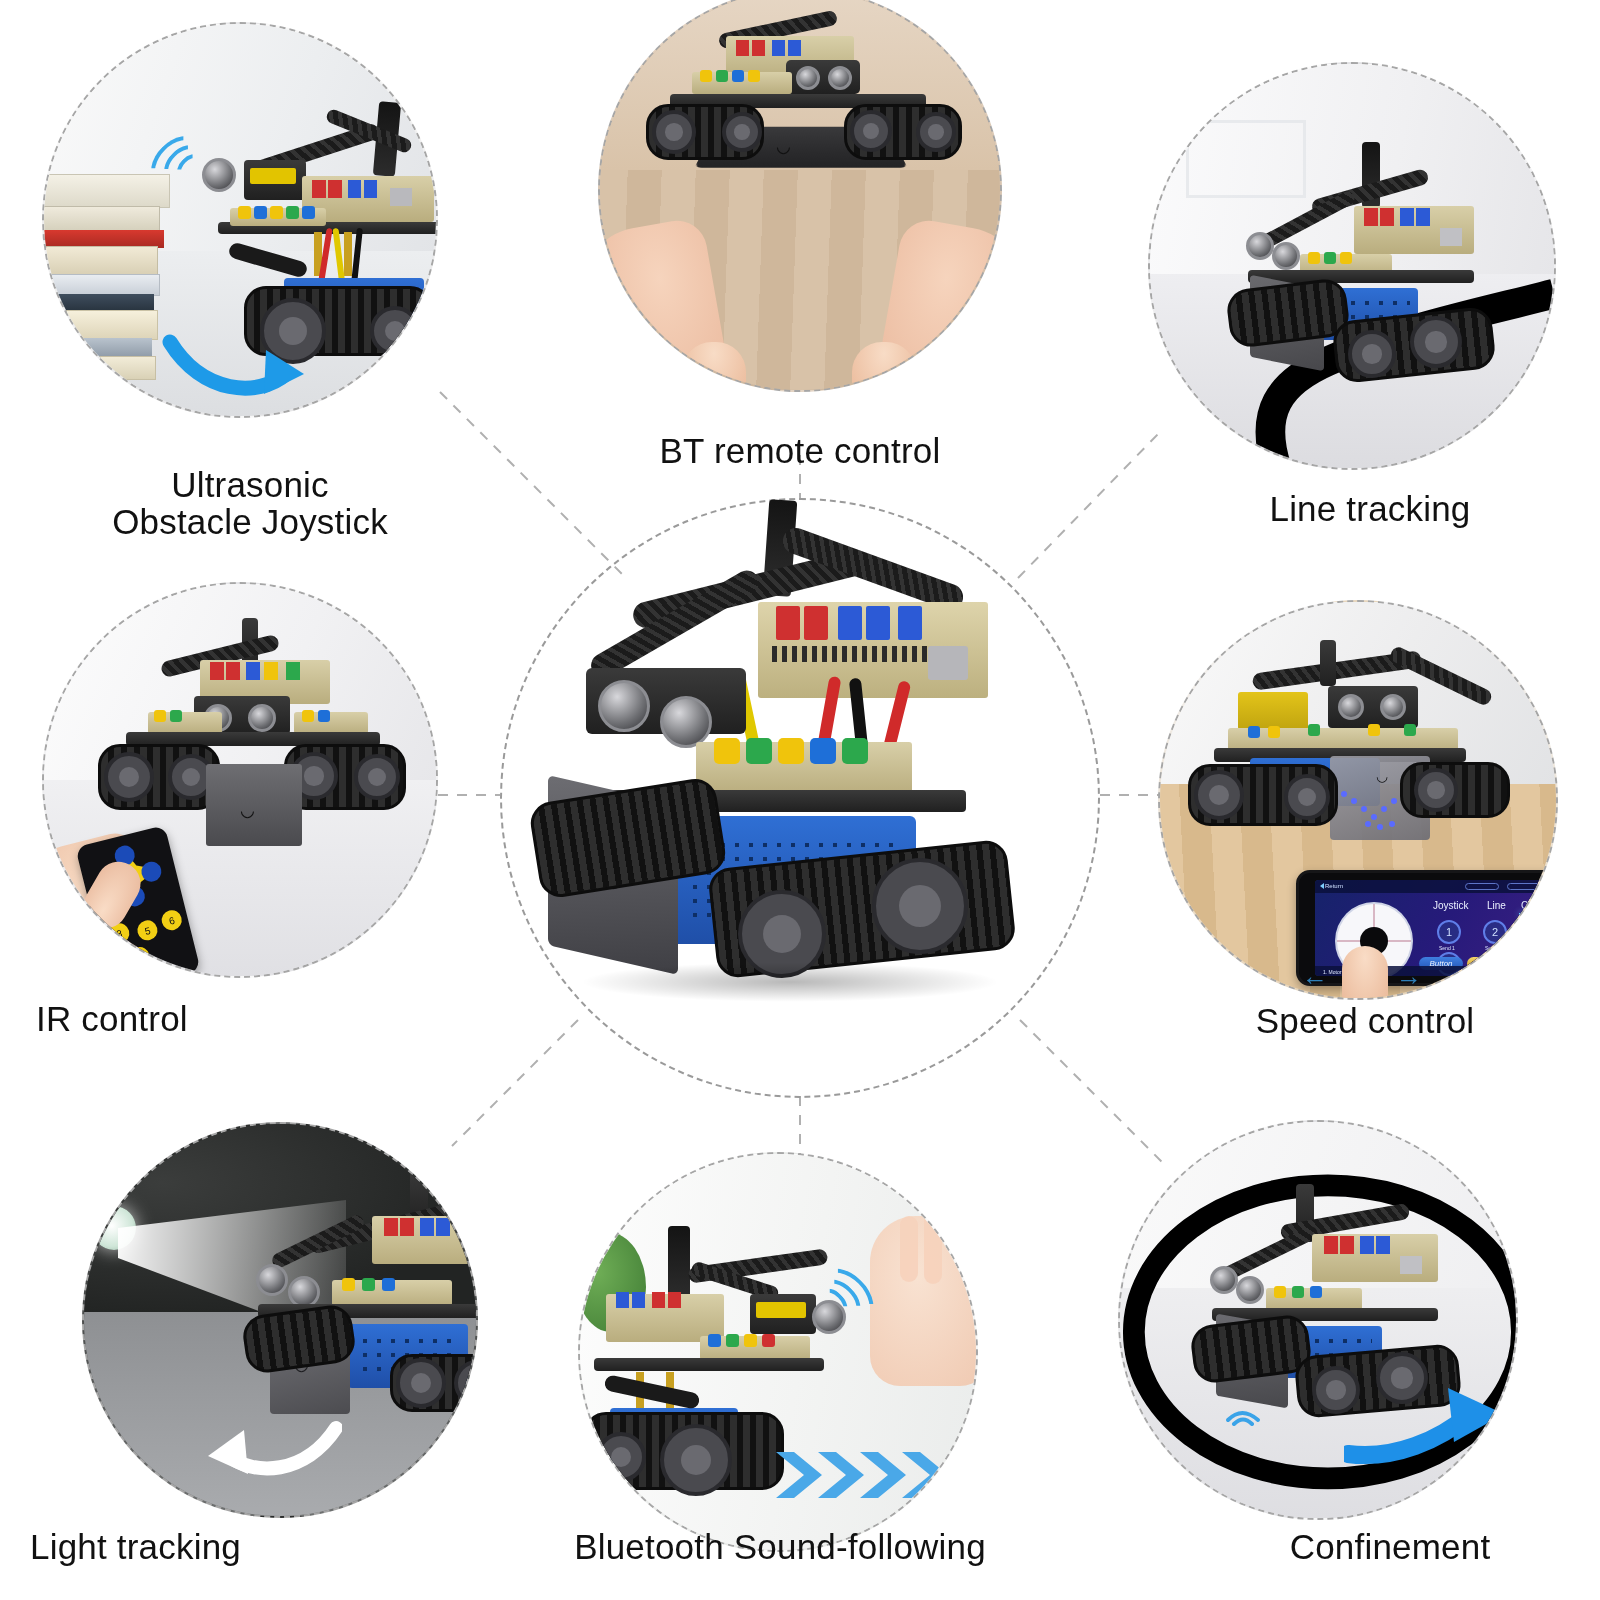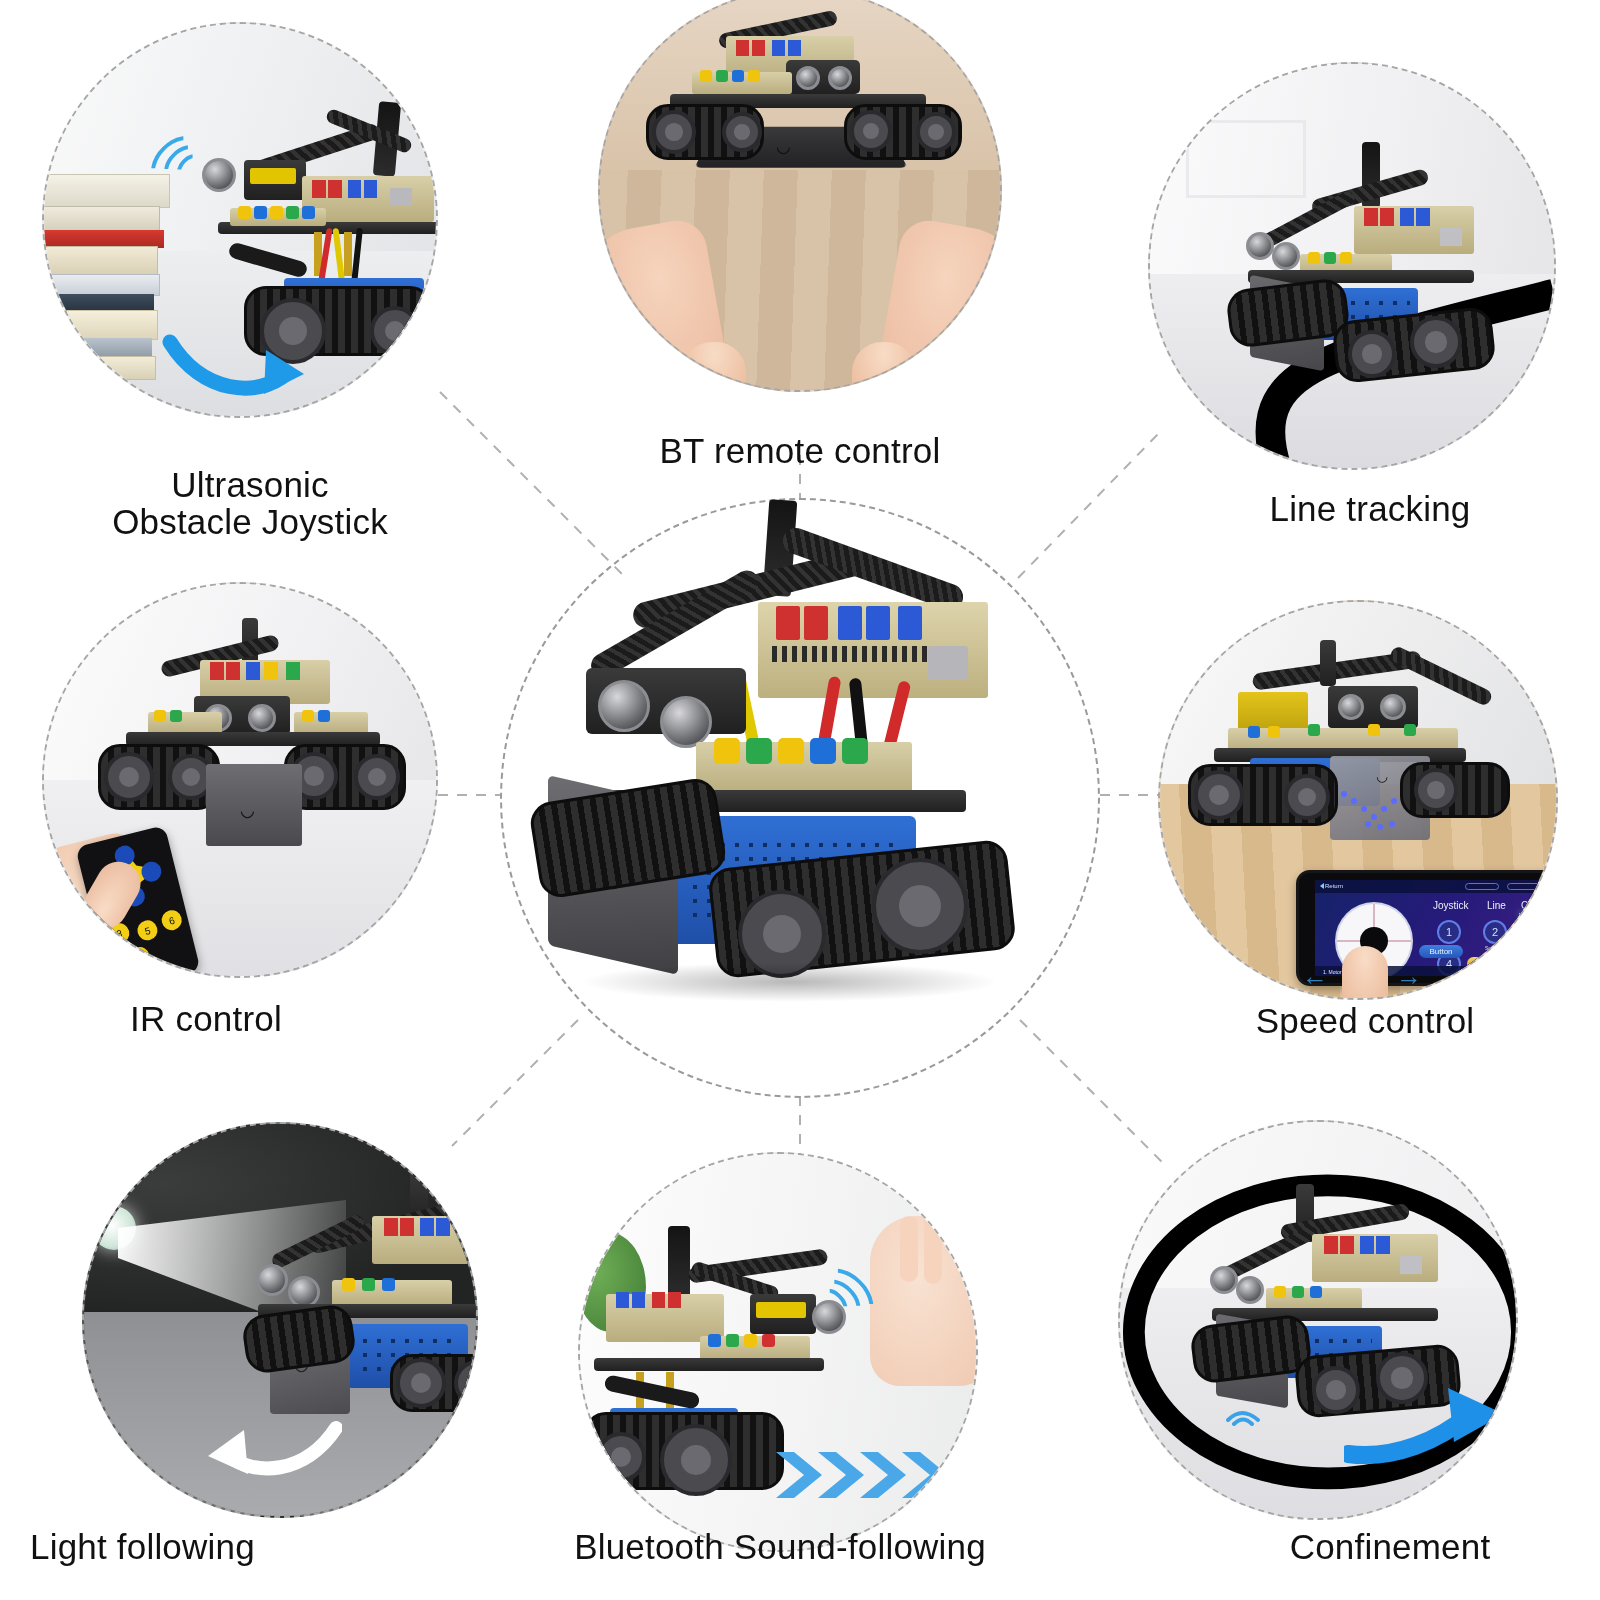--- a/index.html
+++ b/index.html
@@ -433,22 +433,22 @@
             <div class="round-btn" style="left:168px; top:40px; width:24px; height:24px;">2</div>
             <div class="ui-label" style="left:170px; top:65px; font-size:5px;">Send 2</div>
             <div class="round-btn" style="left:214px; top:40px; width:24px; height:24px;">3</div>
             <div class="ui-label" style="left:216px; top:65px; font-size:5px;">Send 3</div>
             <div class="round-btn" style="left:122px; top:72px; width:24px; height:24px;">4</div>
 
             <div class="round-btn" style="left:168px; top:72px; width:24px; height:24px;">5</div>
 
             <div class="round-btn" style="left:214px; top:72px; width:24px; height:24px;">6</div>
 
-            <div class="pill" style="left:104px; bottom:18px; width:44px; height:13px;
-                        background:linear-gradient(180deg,#3f7fe0,#2457b8);">Button</div>
+            <div class="pill" style="left:104px; bottom:6px; width:44px; height:13px;
+                        background:linear-gradient(180deg,#3f7fe0,#2457b8);font-style:italic;">Button</div>
             <div class="pill" style="left:152px; bottom:6px; width:44px; height:13px; color:#4a3500;
                         background:linear-gradient(180deg,#f4d56a,#cb9f27);">Avoidance</div>
             <div class="pill" style="left:200px; bottom:6px; width:44px; height:13px;
                         background:linear-gradient(180deg,#3f7fe0,#2457b8);">Gravity</div>
 
             <div style="position:absolute; left:0; right:0; bottom:0; height:10px;
                         background: rgba(10,16,60,.85);"></div>
             <div class="ui-label" style="left:8px; bottom:1px; font-size:5px;">1. Motor</div>
           </div>
           <div style="position:absolute; right:4px; top:22px; width:6px; height:6px; background:#fff;"></div>
@@ -536,21 +536,21 @@
           <div style="position:absolute; left:26px; top:112px; width:20px; height:20px;
                       border-radius:50%; background:#f2cf14; color:#111; font-size:10px;
                       display:flex; align-items:center; justify-content:center;">9</div>
         </div>
 
         <div style="position:absolute; left:46px; top:276px; width:44px; height:70px;
                     background: radial-gradient(ellipse at 50% 75%,#f9dcc6,#e8b79a);
                     border-radius:22px; transform:rotate(30deg);"></div>
       </div>
     </div>
-    <div class="caption" style="left:36px; top:1000px; width:340px; text-align:center; font-size:35px;">IR control</div>
+    <div class="caption" style="left:36px; top:1000px; width:340px; text-align:left; font-size:35px;">IR control</div>
   </div>
 
   <div class="feature">
     <div class="circle" style="left:82px; top:1122px; width:396px; height:396px;
                 background: linear-gradient(180deg,#2b2d2c,#6e7070);">
       <div class="scene">
         <div class="wall" style="height:50%;
              background: radial-gradient(ellipse at 20% 30%,#3b3d3c,#222423 70%);"></div>
         <div class="floor" style="height:52%;
              background: linear-gradient(180deg,#8e9093,#a9abae);"></div>
@@ -596,21 +596,21 @@
           <div class="wheel" style="left:174px; top:190px; width:50px; height:50px;"></div>
           <div class="wheel" style="left:232px; top:192px; width:46px; height:46px;"></div>
         </div>
 
         <svg style="position:absolute; left:118px; top:288px; width:140px; height:74px;" viewBox="0 0 140 74">
           <path d="M134 16 C 104 62, 52 66, 24 42" stroke="#ffffff" stroke-width="14" fill="none" stroke-linecap="round"></path>
           <path d="M42 18 L 6 44 L 46 62 Z" fill="#ffffff"></path>
         </svg>
       </div>
     </div>
-    <div class="caption" style="left:30px; top:1528px; width:400px; text-align:left; font-size:35px;">Light following</div>
+    <div class="caption" style="left:30px; top:1528px; width:400px; text-align:left; font-size:35px;">Light tracking</div>
   </div>
 
   <div class="feature">
     <div class="circle" style="left:578px; top:1152px; width:400px; height:400px;
                 background: linear-gradient(175deg,#fcfcfc,#f2f3f2 60%,#e8eae8);">
       <div class="scene">
         <div class="wall" style="height:100%;
              background: linear-gradient(100deg,#fdfdfd,#f3f4f3 55%,#eaeceb);"></div>
 
         <div style="position:absolute; left:-4px; top:78px; width:70px; height:100px;

